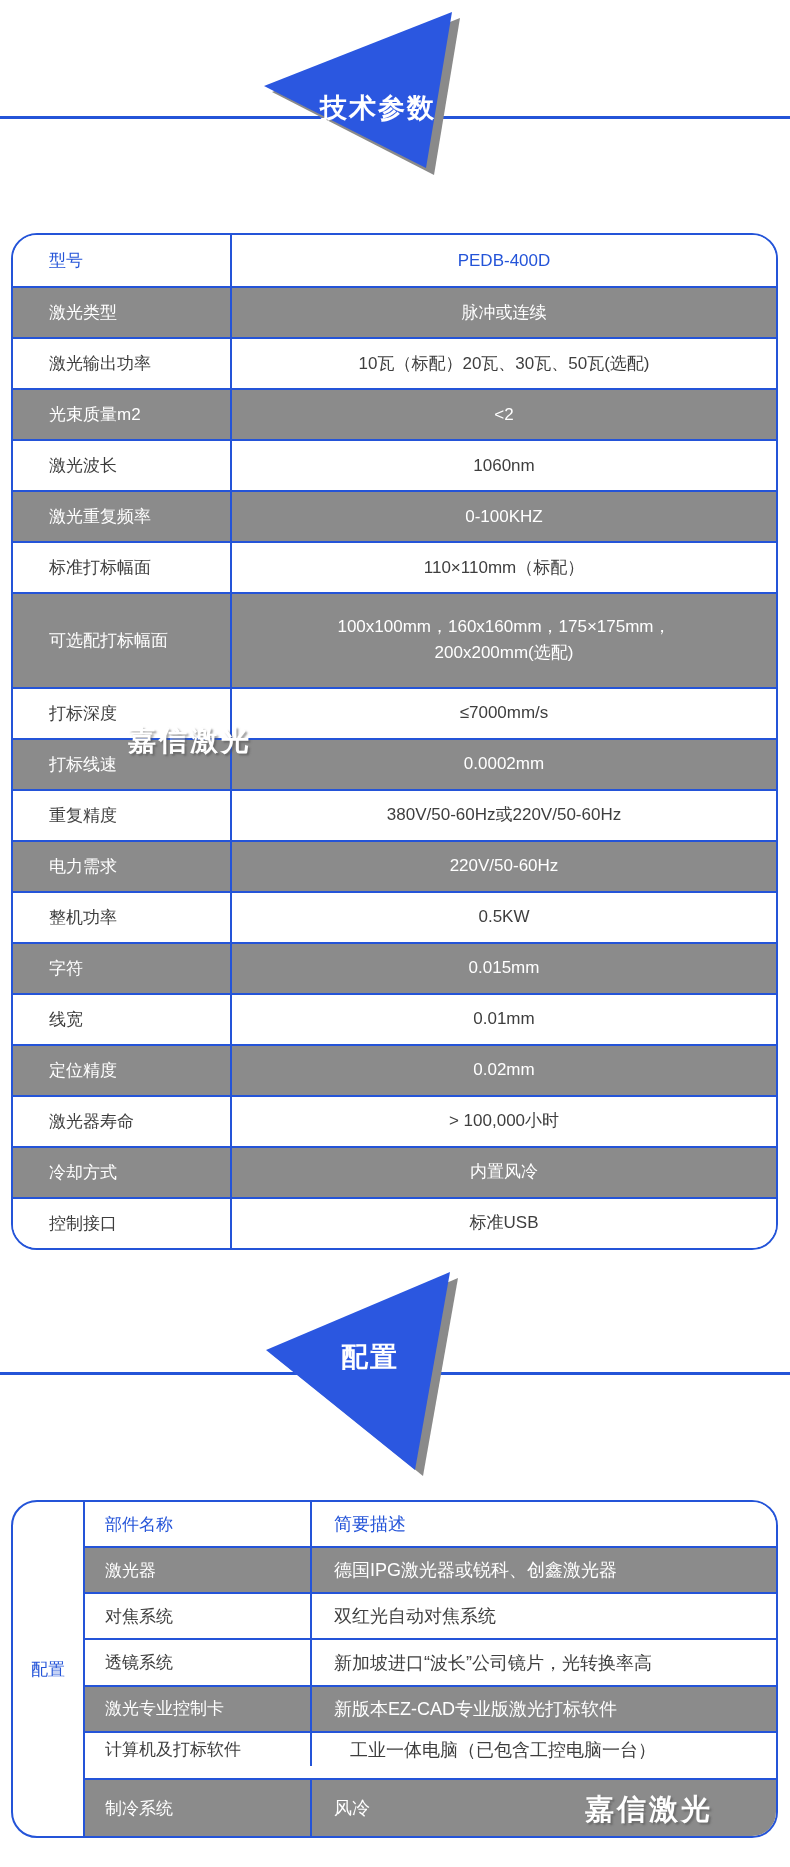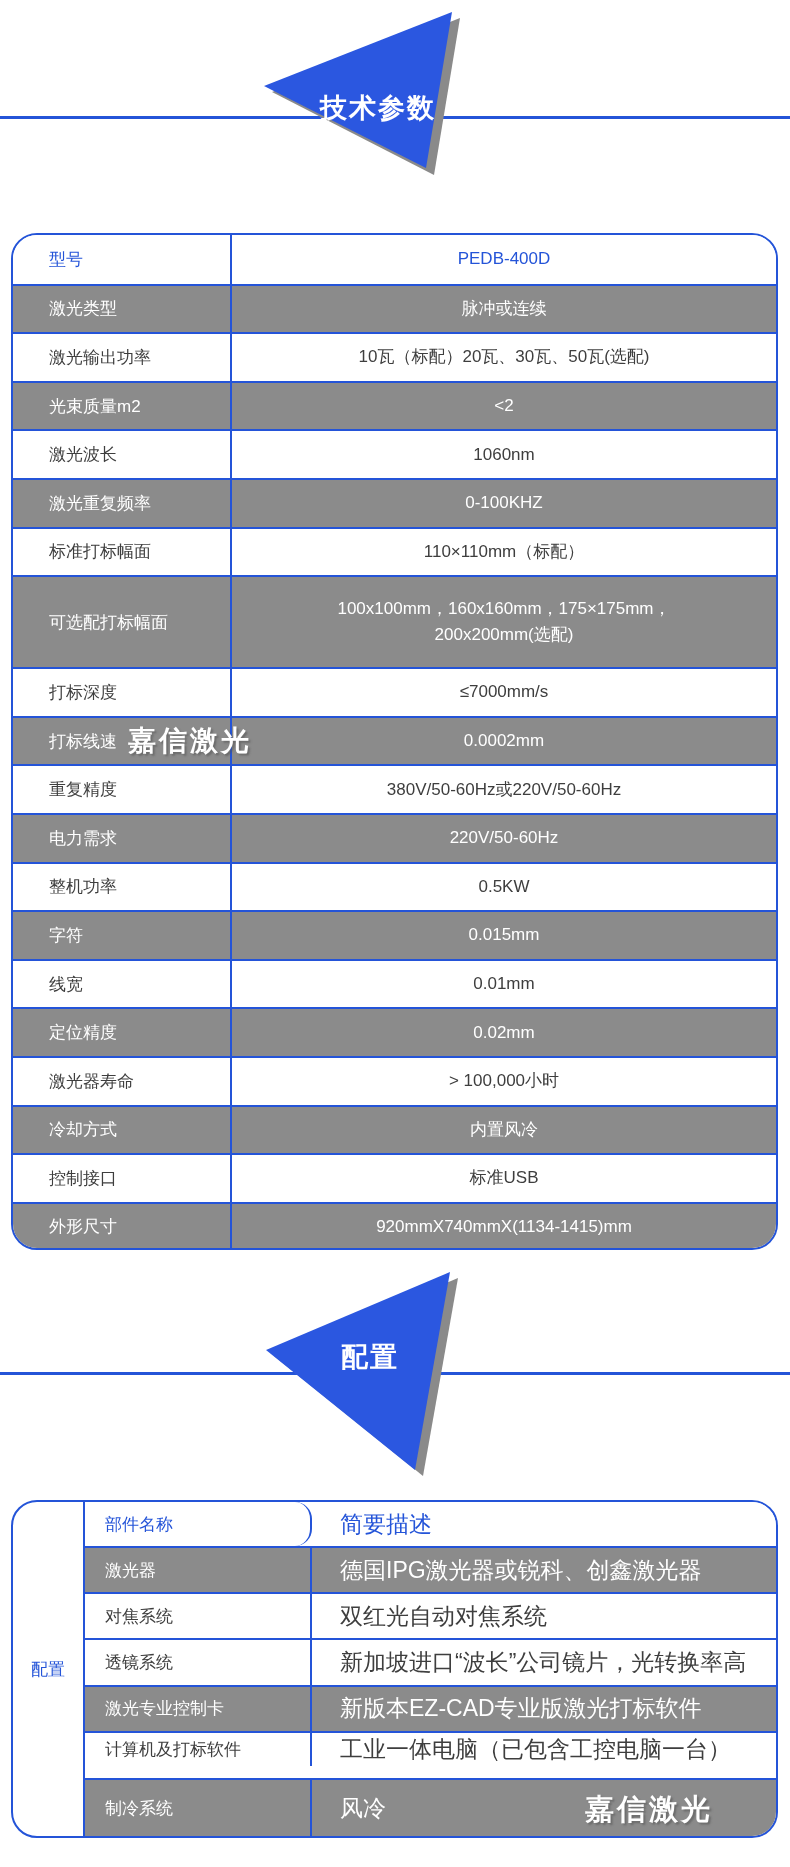--- a/index.html
+++ b/index.html
@@ -44,30 +44,30 @@
     border:2px solid #2454d8;border-radius:26px;overflow:hidden;display:flex;
     box-sizing:border-box;background:#fff;z-index:3;
   }
   .cfg-side{
     width:72px;flex:0 0 auto;border-right:2px solid #2454d8;display:flex;align-items:center;
     justify-content:center;color:#2454d8;font-size:17px;box-sizing:border-box;
   }
   .cfg-main{flex:1;display:flex;flex-direction:column;}
   .cfg-row{display:flex;flex:1;border-top:2px solid #2454d8;box-sizing:border-box;background:#fff;min-height:0;}
   .cfg-row:first-child{border-top:none;}
-  .cfg-row.short{flex:0.76;}
+  .cfg-row.short{flex:0.76;gap:16px;}
   .cfg-row.last-tall{flex:1.26;margin-top:12px;}
   .cfg-name{
     width:227px;flex:0 0 auto;border-right:2px solid #2454d8;display:flex;align-items:center;
     padding-left:20px;box-sizing:border-box;font-size:17px;color:#3e3e3e;
   }
-  .cfg-desc{flex:1;display:flex;align-items:center;padding-left:28px;font-size:23px;color:#3e3e3e;}
+  .cfg-desc{flex:1;display:flex;align-items:center;padding-left:22px;font-size:18px;color:#3e3e3e;}
   .cfg-row.gray{background:#8b8b8b;}
   .cfg-row.gray .cfg-name,.cfg-row.gray .cfg-desc{color:#ffffff;}
-  .cfg-row.header .cfg-name,.cfg-row.header .cfg-desc{color:#2454d8;border-radius:17px;}
+  .cfg-row.header .cfg-name,.cfg-row.header .cfg-desc{color:#2454d8;}
   
   .watermark{
     position:absolute;color:#ffffff;font-weight:bold;letter-spacing:3px;z-index:6;
     text-shadow:2px 2px 2px rgba(80,80,80,0.55);
   }
   #wm1{left:128px;top:722px;font-size:28px;}
   #wm2{left:585px;top:1790px;font-size:29px;}
 </style>
 </head>
 <body>
@@ -156,24 +156,20 @@
       <div class="t1-label">激光器寿命</div>
       <div class="t1-value">&gt; 100,000小时</div>
     </div>
     <div class="t1-row gray">
       <div class="t1-label">冷却方式</div>
       <div class="t1-value">内置风冷</div>
     </div>
     <div class="t1-row">
       <div class="t1-label">控制接口</div>
       <div class="t1-value">标准USB</div>
-    </div>
-    <div class="t1-row gray">
-      <div class="t1-label">外形尺寸</div>
-      <div class="t1-value">920mmX740mmX(1134-1415)mm</div>
     </div>
   </div>
 
 <div id="config-table">
   <div class="cfg-side">配置</div>
   <div class="cfg-main">
       <div class="cfg-row header">
         <div class="cfg-name">部件名称</div>
         <div class="cfg-desc">简要描述</div>
       </div>

